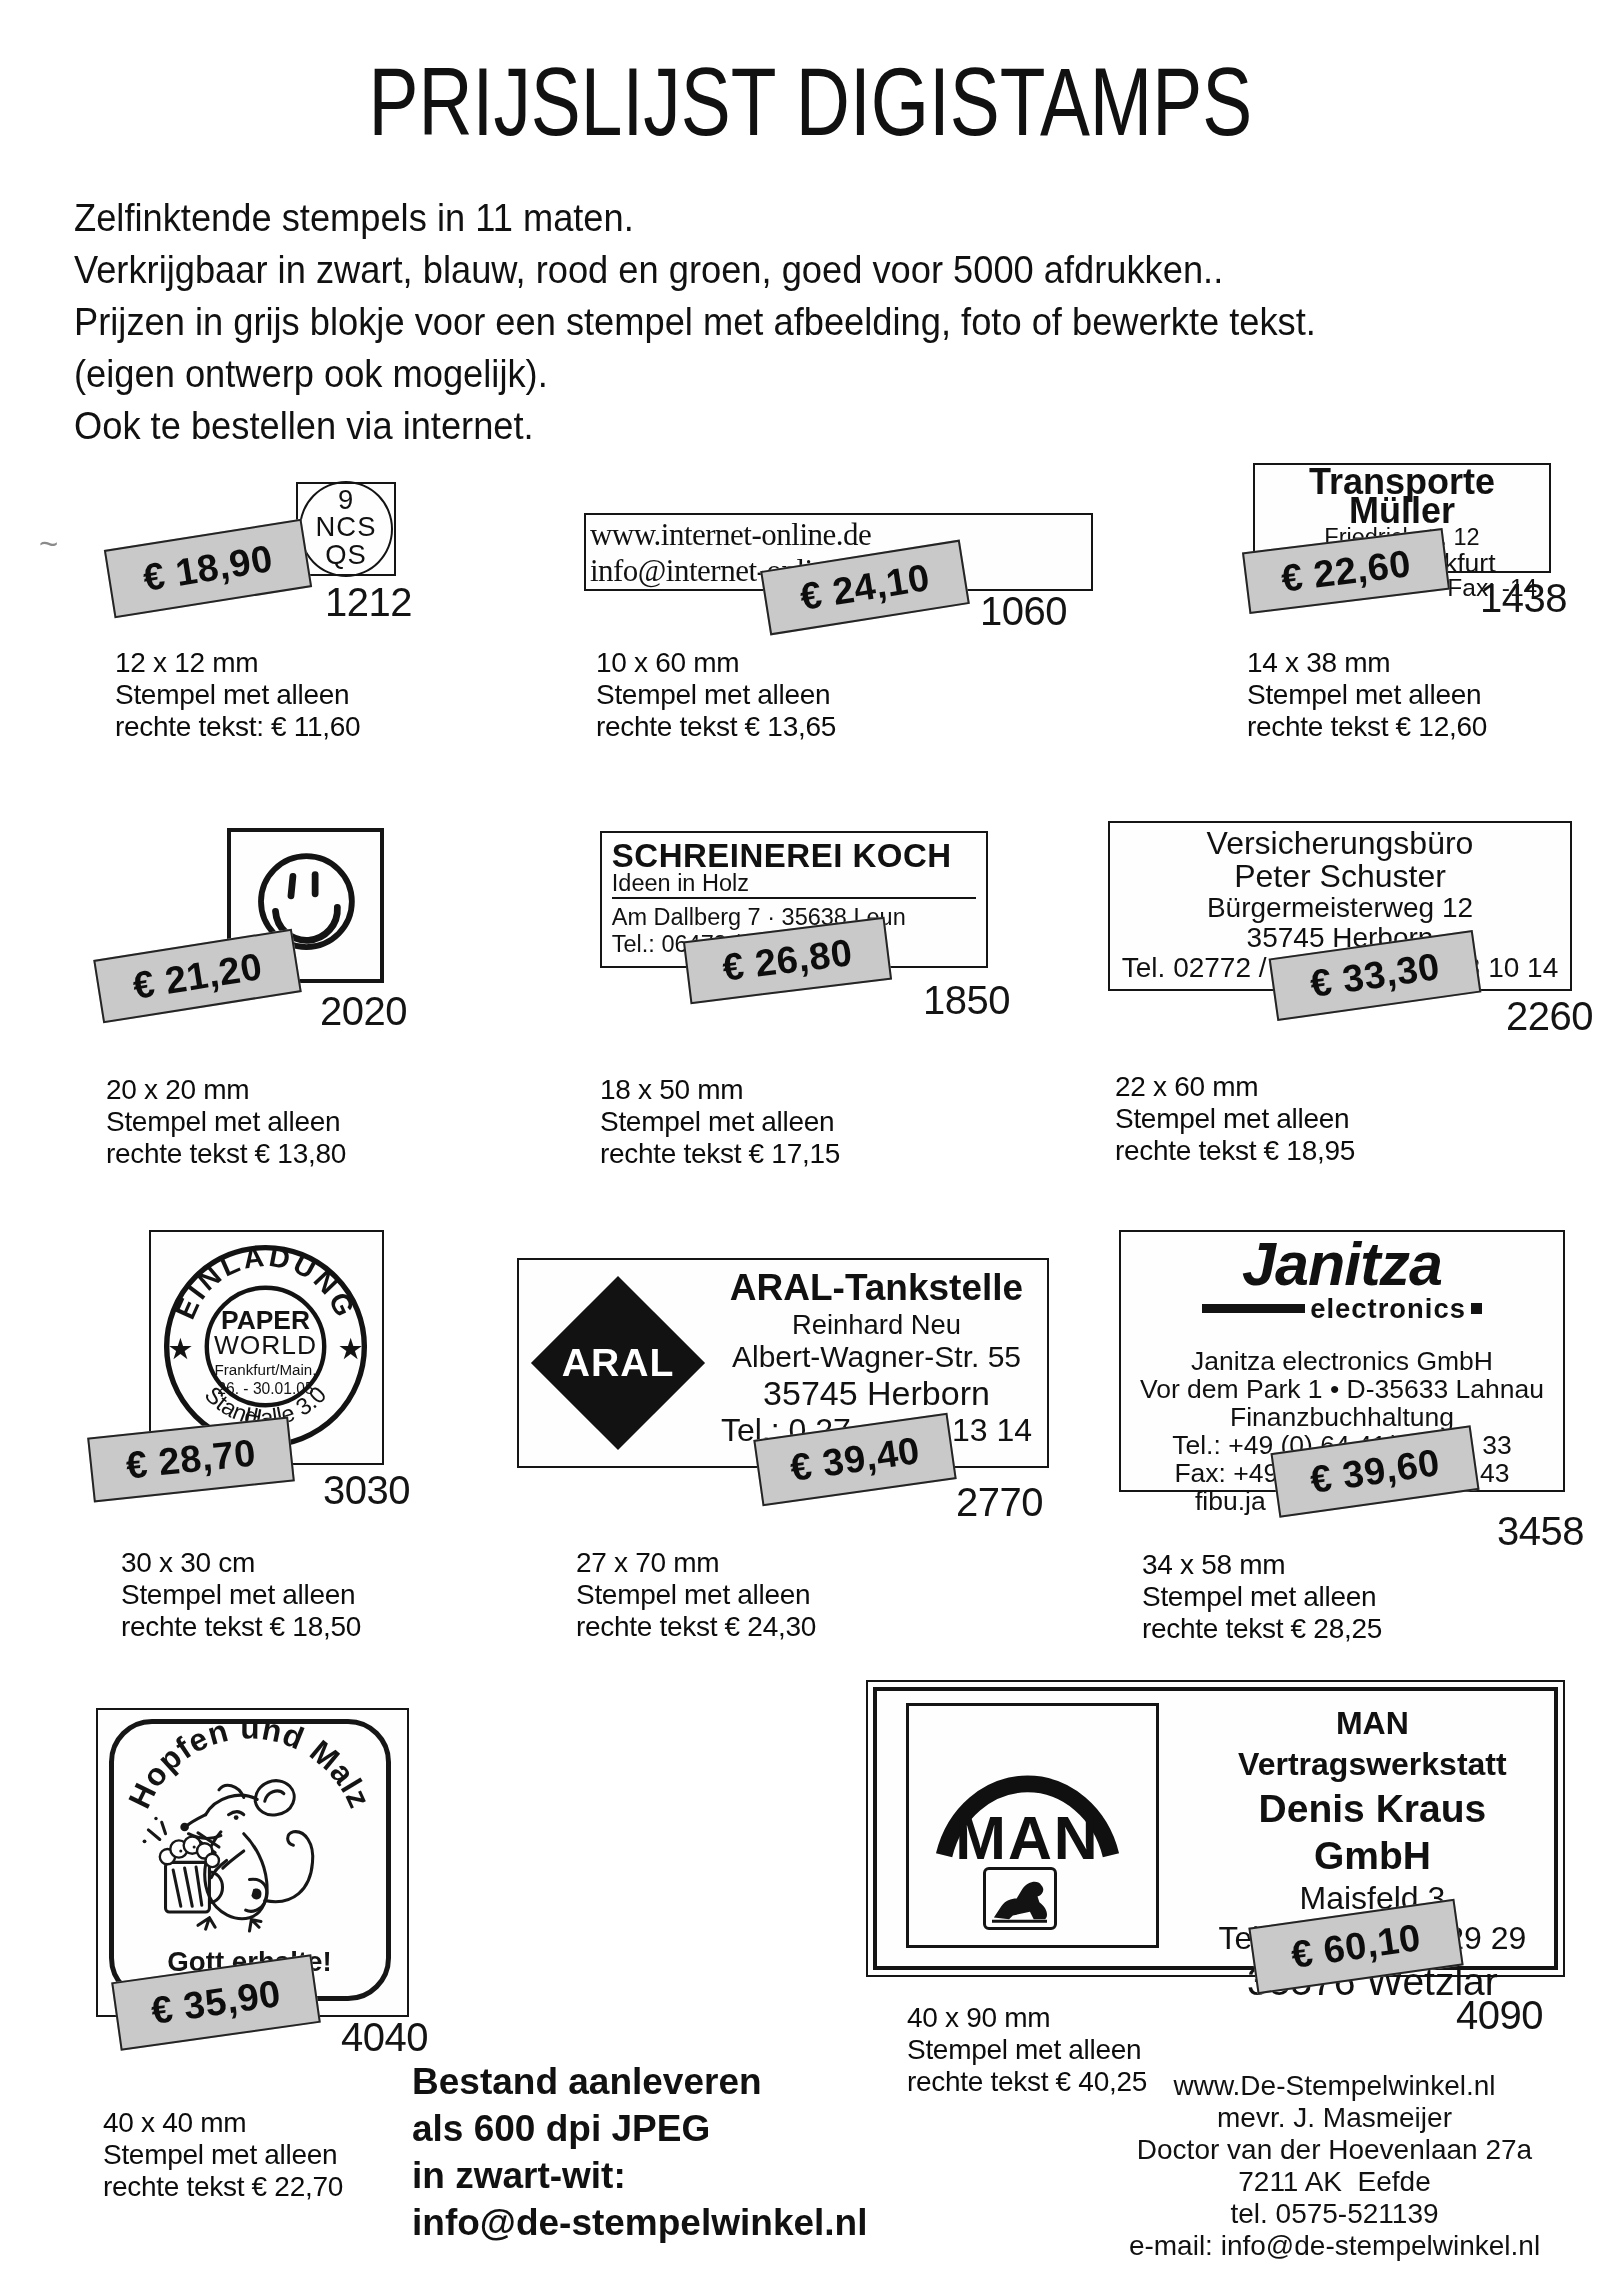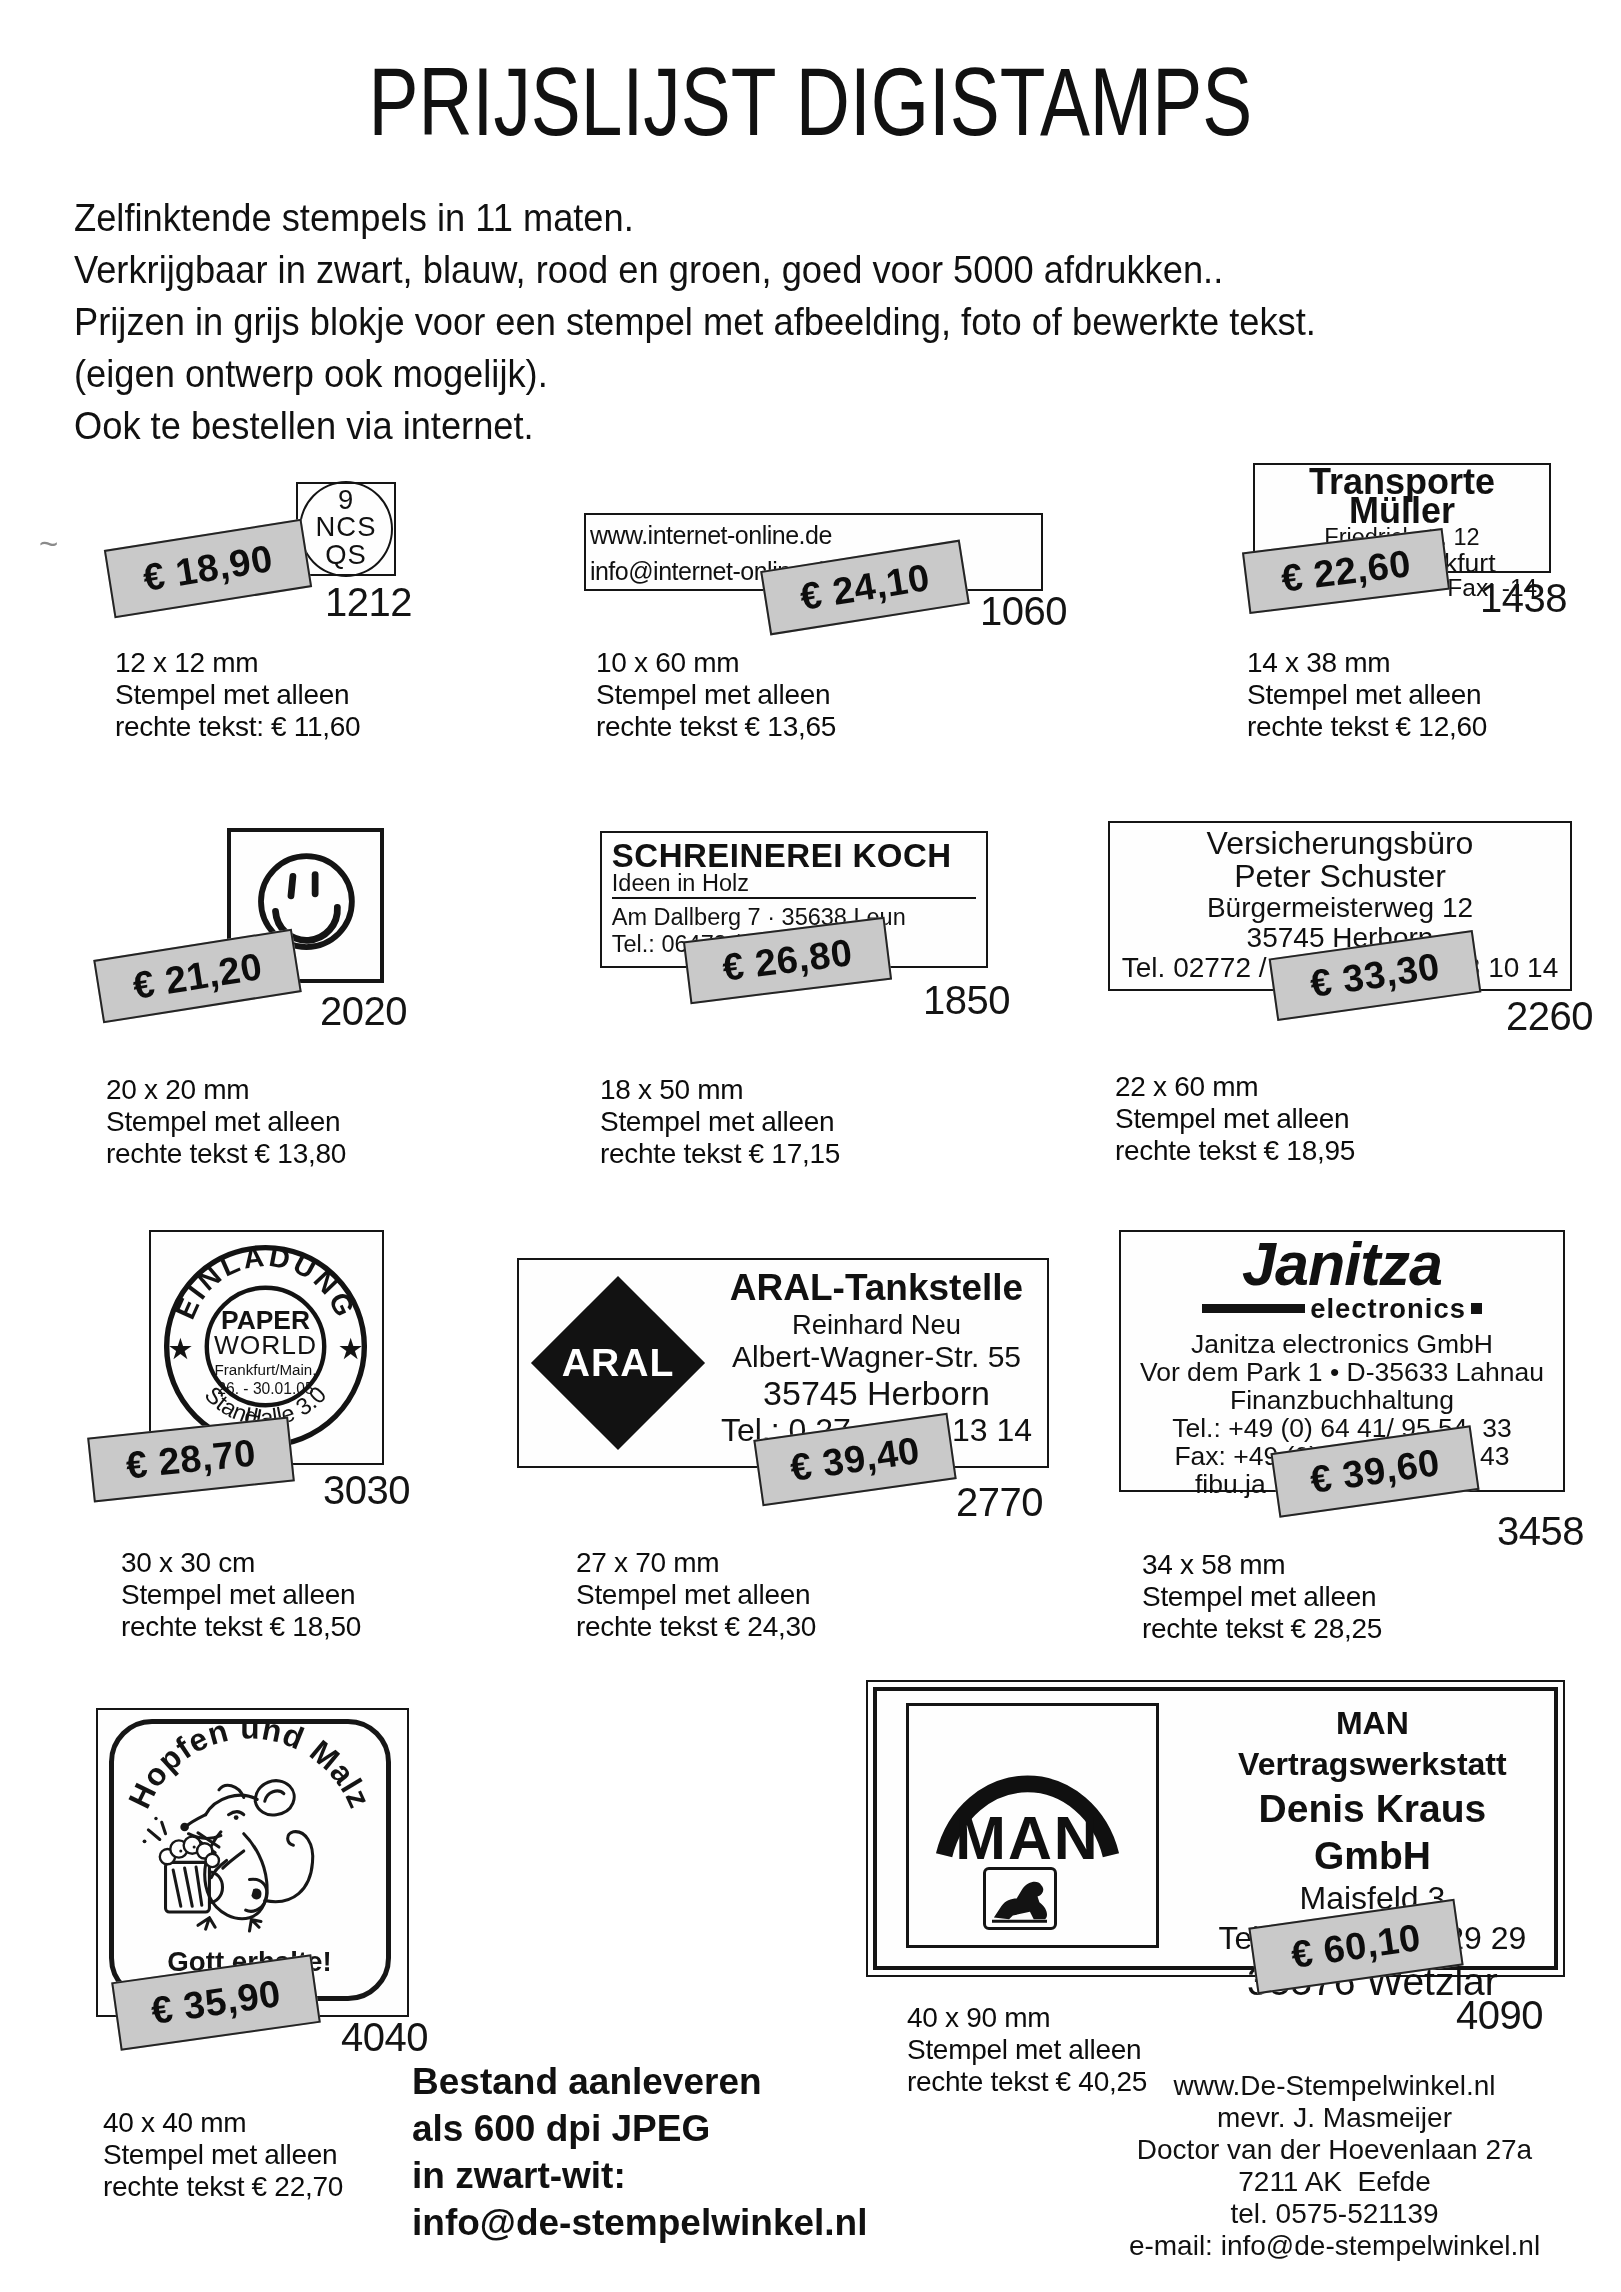--- a/index.html
+++ b/index.html
@@ -19,22 +19,22 @@
   .code{position:absolute;font-size:40px;letter-spacing:-0.5px;color:#141414;z-index:2;white-space:nowrap;}
   .cap{position:absolute;font-size:28px;line-height:32px;letter-spacing:-0.3px;color:#0c0c0c;white-space:nowrap;}
   .pre{white-space:pre;}
 
   
   .sq-ncs{left:296px;top:482px;width:100px;height:94px;border-width:2.9px;}
   .ncs-circle{position:absolute;left:1px;top:-2.9px;width:94px;height:96px;border:2.9px solid #131313;
               border-radius:50%;text-align:center;font-size:27.4px;line-height:27.4px;padding-top:2.9px;
               box-sizing:border-box;letter-spacing:1px;}
   
-  .bx-net{left:584px;top:513px;width:459px;height:78px;font-family:Liberation Sans, sans-serif;
-          font-size:25px;line-height:36px;letter-spacing:-0.5px;padding:2px 3.9px;white-space:nowrap;}
+  .bx-net{left:584px;top:513px;width:509px;height:78px;font-family:Liberation Serif, serif;
+          font-size:31px;line-height:36px;letter-spacing:-0.5px;padding:2px 3.9px;white-space:nowrap;}
   
   .bx-mueller{left:1253px;top:463px;width:298px;height:110px;text-align:center;padding:2px 9.8px;}
   .mu-name{font-size:36px;font-weight:700;line-height:29px;}
   .mu-street{font-size:23.5px;line-height:24.5px;}
   .mu-city{font-size:26.5px;line-height:26.5px;}
   .mu-last{display:flex;justify-content:space-between;font-size:24.5px;line-height:24.5px;padding:0 2px;}
   
   .sq-smile{left:227px;top:828px;width:157px;height:155px;border-width:4.9px;}
   
   .bx-koch{left:600px;top:831px;width:388px;height:137px;padding:3.9px 9.8px;}
@@ -254,21 +254,21 @@
     <div>rechte tekst € 24,30</div>
   </div>
 
   <div class="box bx-jan">
     <div class="jan-logo">Janitza</div>
     <div class="jan-sub">
       <div class="jan-bar"></div>
       <span class="jan-el">electronics</span>
       <div class="jan-sq"></div>
     </div>
-    <div style="margin-top:5px;">
+    <div style="margin-top:22px;">
       <div class="j-line">Janitza electronics GmbH</div>
       <div class="j-line">Vor dem Park 1 • D-35633 Lahnau</div>
       <div class="j-line">Finanzbuchhaltung</div>
       <div class="j-line pre">Tel.: +49 (0) 64 41/ 95 54  33</div>
       <div class="j-line">Fax: +49 (0) 64 41/ 95 54 43</div>
       <div class="j-line j-left">fibu.ja</div>
     </div>
   </div>
   <div class="tag" style="left:1274px;top:1439px;width:202px;height:65px;transform:rotate(-8deg);">€ 39,60</div>
   <div class="code" style="left:1497px;top:1509px;">3458</div>

